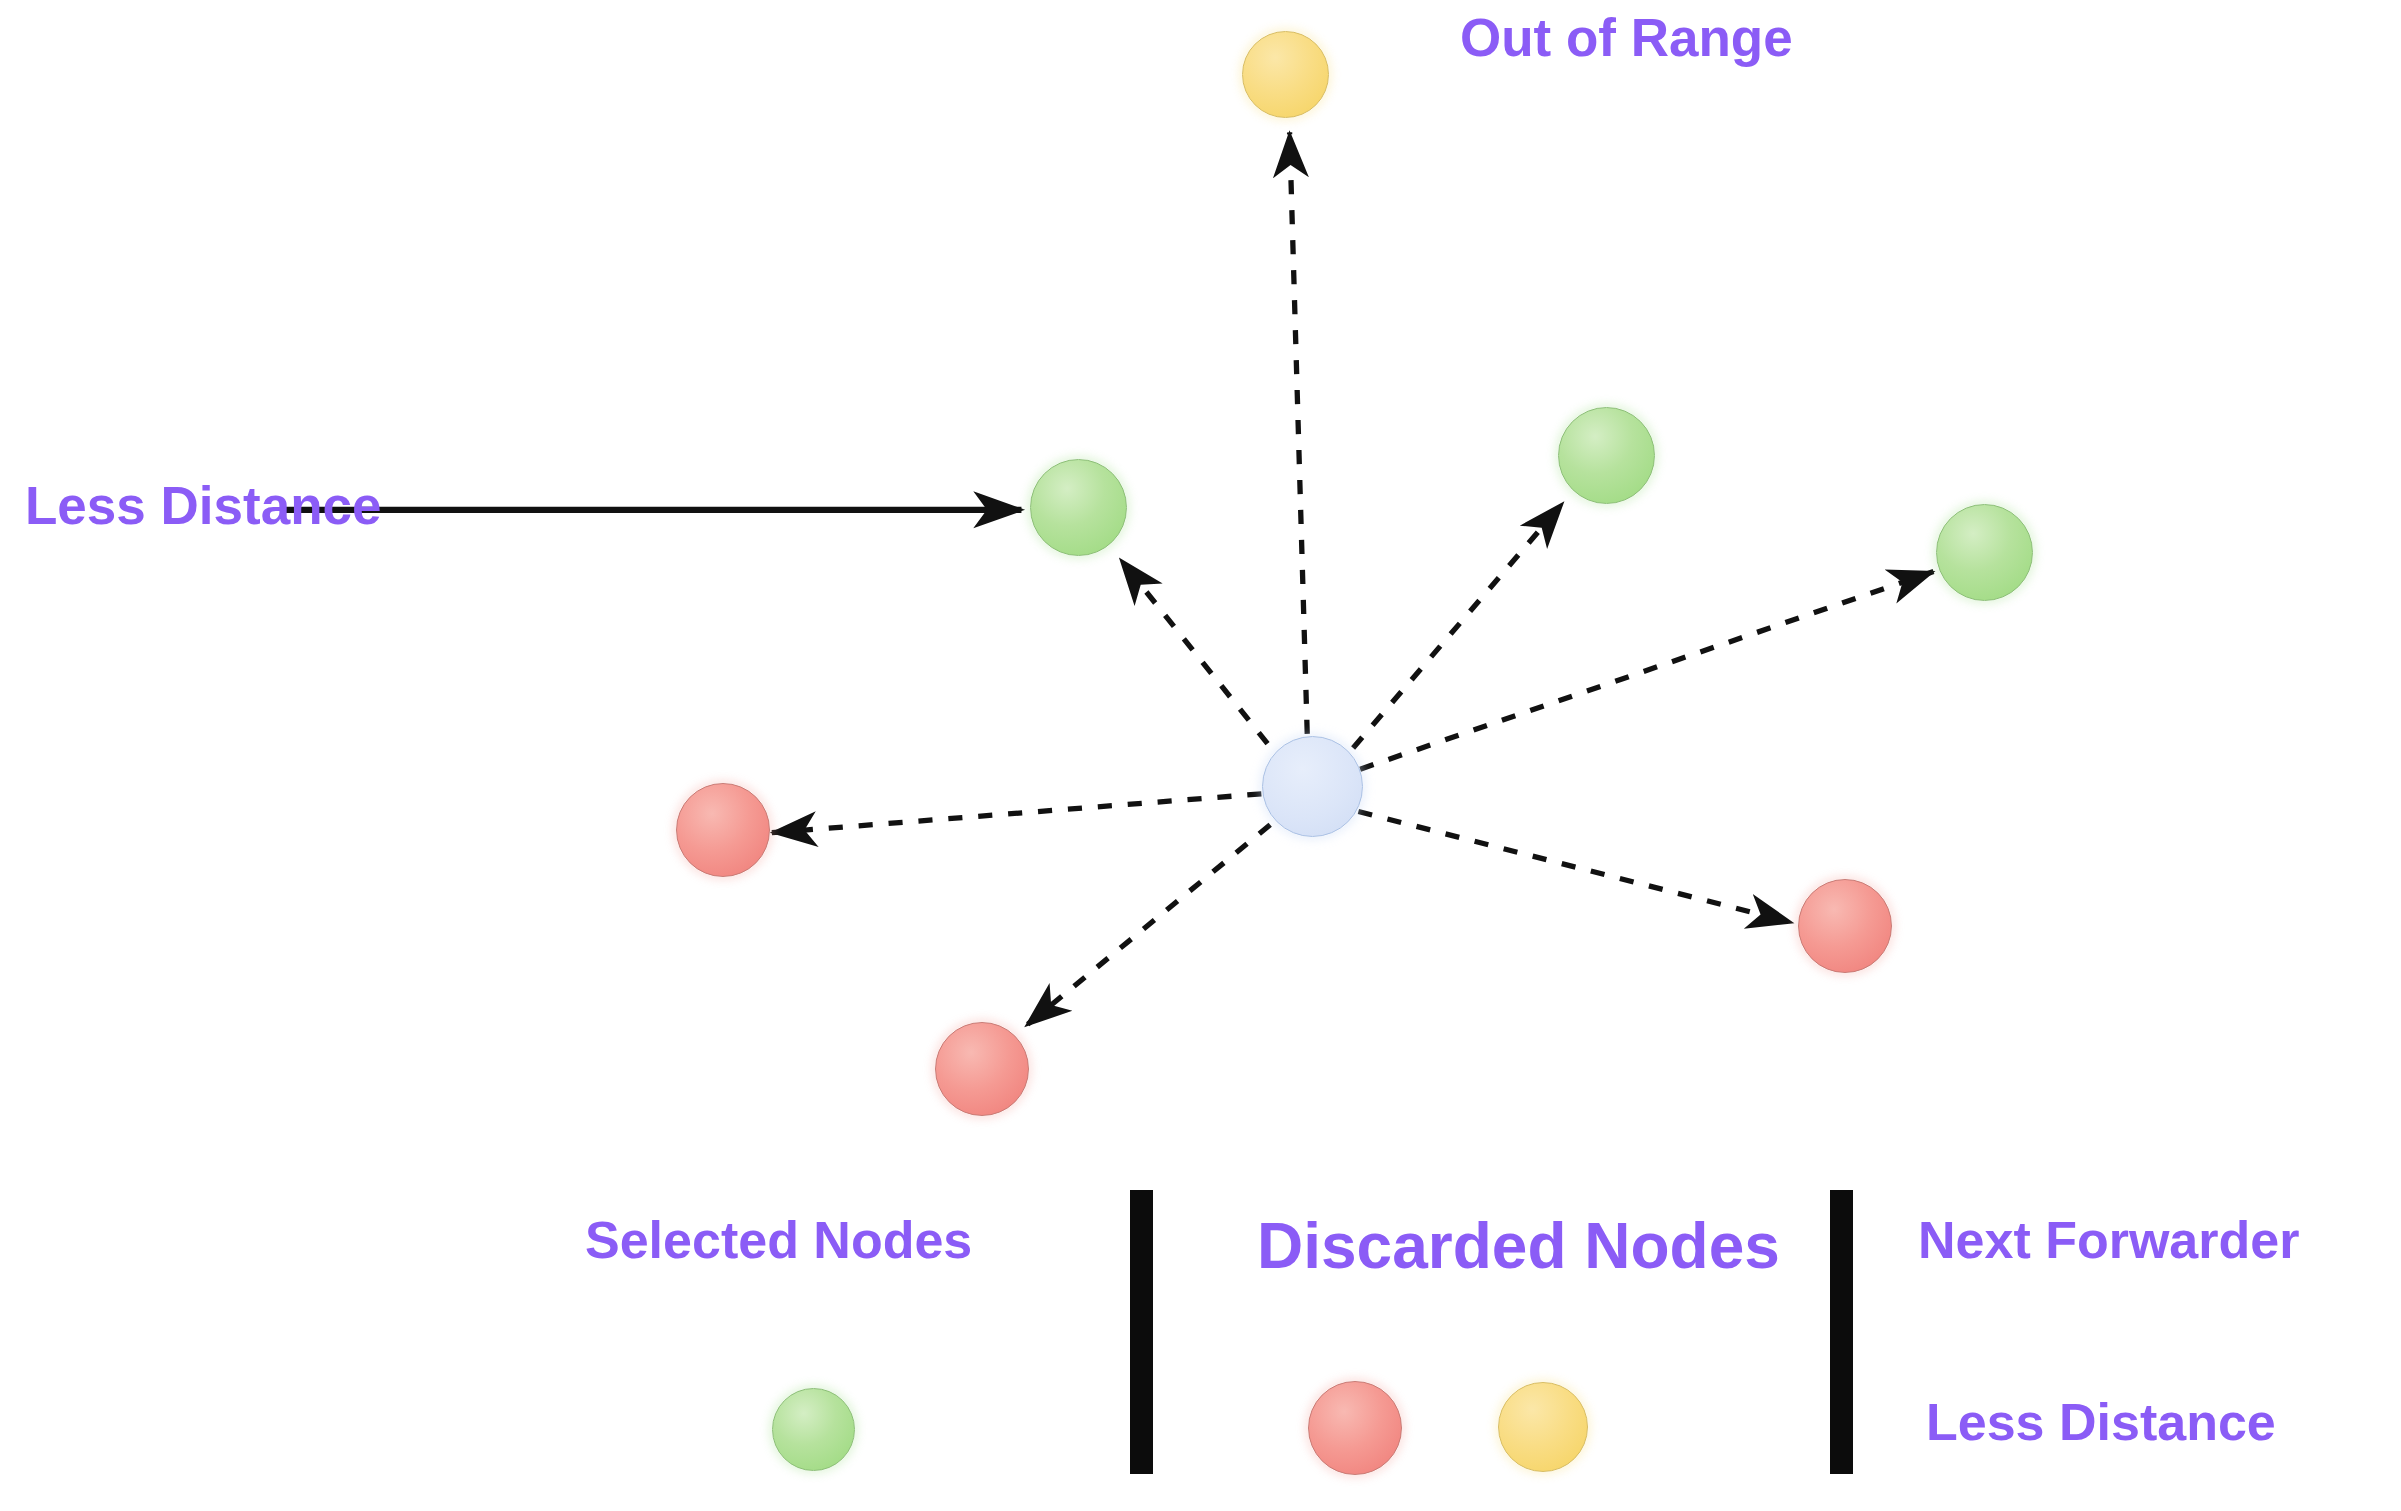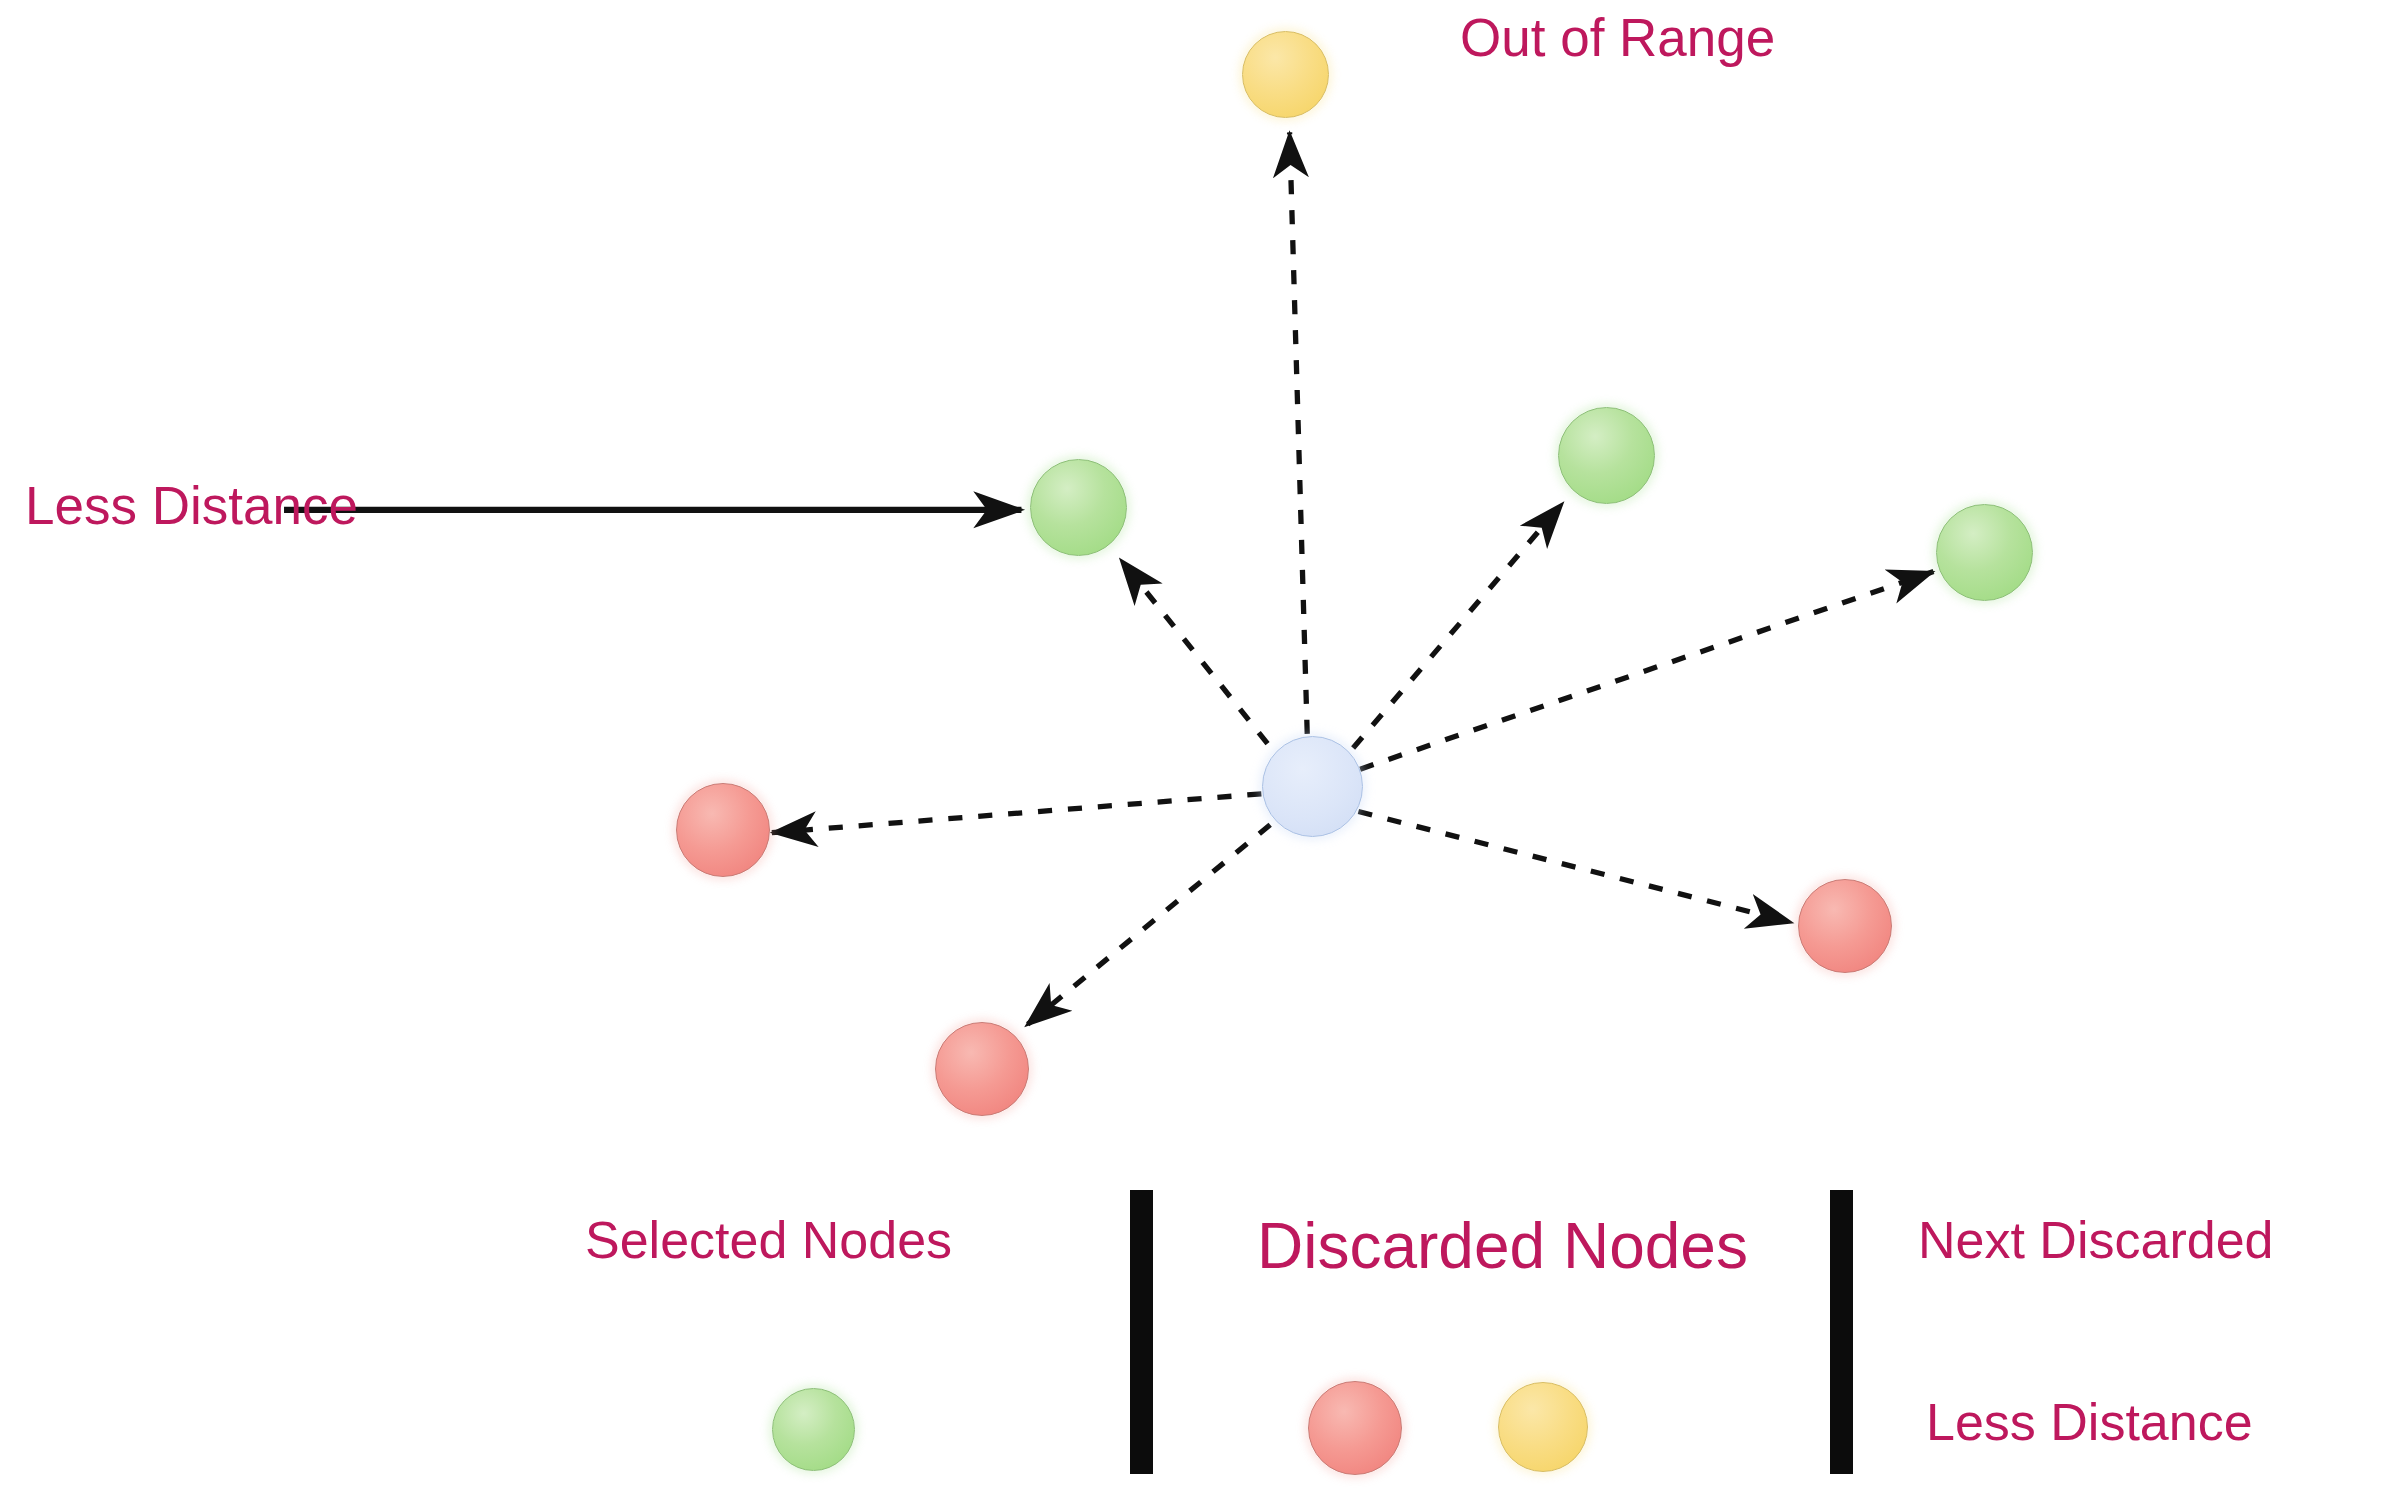--- a/index.html
+++ b/index.html
@@ -9,21 +9,21 @@
   #wires{position:absolute;left:0;top:0;width:2401px;height:1511px;}
   .node{position:absolute;border-radius:50%;}
   .node.green{background:radial-gradient(circle at 38% 30%, #d4eec4 0%, #b6e29d 42%, #9ad97c 100%);
               border:1.8px solid #8cbf77;box-shadow:0 0 8.8px 3.5px rgba(170,225,150,0.30);}
   .node.red{background:radial-gradient(circle at 38% 32%, #f8b9b2 0%, #f59a93 45%, #ef7b76 100%);
             border:1.8px solid #c97a74;box-shadow:0 0 8.8px 3.5px rgba(245,160,155,0.28);}
   .node.yellow{background:radial-gradient(circle at 38% 30%, #fbe7a8 0%, #f9dd85 45%, #f5d25e 100%);
                border:1.8px solid #d8bd62;box-shadow:0 0 8.8px 3.5px rgba(250,225,140,0.30);}
   .node.blue{background:radial-gradient(circle at 40% 32%, #e7eefb 0%, #dbe5f8 55%, #cfdcf4 100%);
              border:1.8px solid #a9c0e4;box-shadow:0 0 8.8px 3.5px rgba(200,218,245,0.35);}
-  .lbl{position:absolute;color:#be185d;font-weight:normal;white-space:nowrap;line-height:1;}
+  .lbl{position:absolute;color:#8b5cf6;font-weight:bold;white-space:nowrap;line-height:1;}
   .divider{position:absolute;background:#0c0c0c;}
 </style>
 </head>
 <body>
 
 <div id="stage">
 
   <svg id="wires" viewBox="0 0 2722 1713" width="2401" height="1511" xmlns="http://www.w3.org/2000/svg">
     <defs>
       <marker id="ah" markerWidth="10" markerHeight="10" refX="8.6" refY="3.6" orient="auto" markerUnits="strokeWidth">
@@ -74,21 +74,21 @@
   <div>
 
     <div class="lbl" style="left:585px;top:1214px;font-size:52px;text-align:right;">Selected Nodes</div>
 
     <div class="divider" style="left:1130px;top:1190px;width:23px;height:284px;"></div>
 
     <div class="lbl" style="left:1257px;top:1214px;font-size:64px;">Discarded Nodes</div>
 
     <div class="divider" style="left:1830px;top:1190px;width:23px;height:284px;"></div>
 
-    <div class="lbl" style="left:1918px;top:1214px;font-size:52px;">Next Discarded</div>
+    <div class="lbl" style="left:1918px;top:1214px;font-size:52px;">Next Forwarder</div>
 
     <div class="node green" style="left:772px;top:1388px;width:81px;height:81px;"></div>
 
     <div class="node red" style="left:1308px;top:1381px;width:92px;height:92px;"></div>
 
     <div class="node yellow" style="left:1498px;top:1382px;width:88px;height:88px;"></div>
 
     <div class="lbl" style="left:1926px;top:1396px;font-size:52px;">Less Distance</div>
 
   </div>

